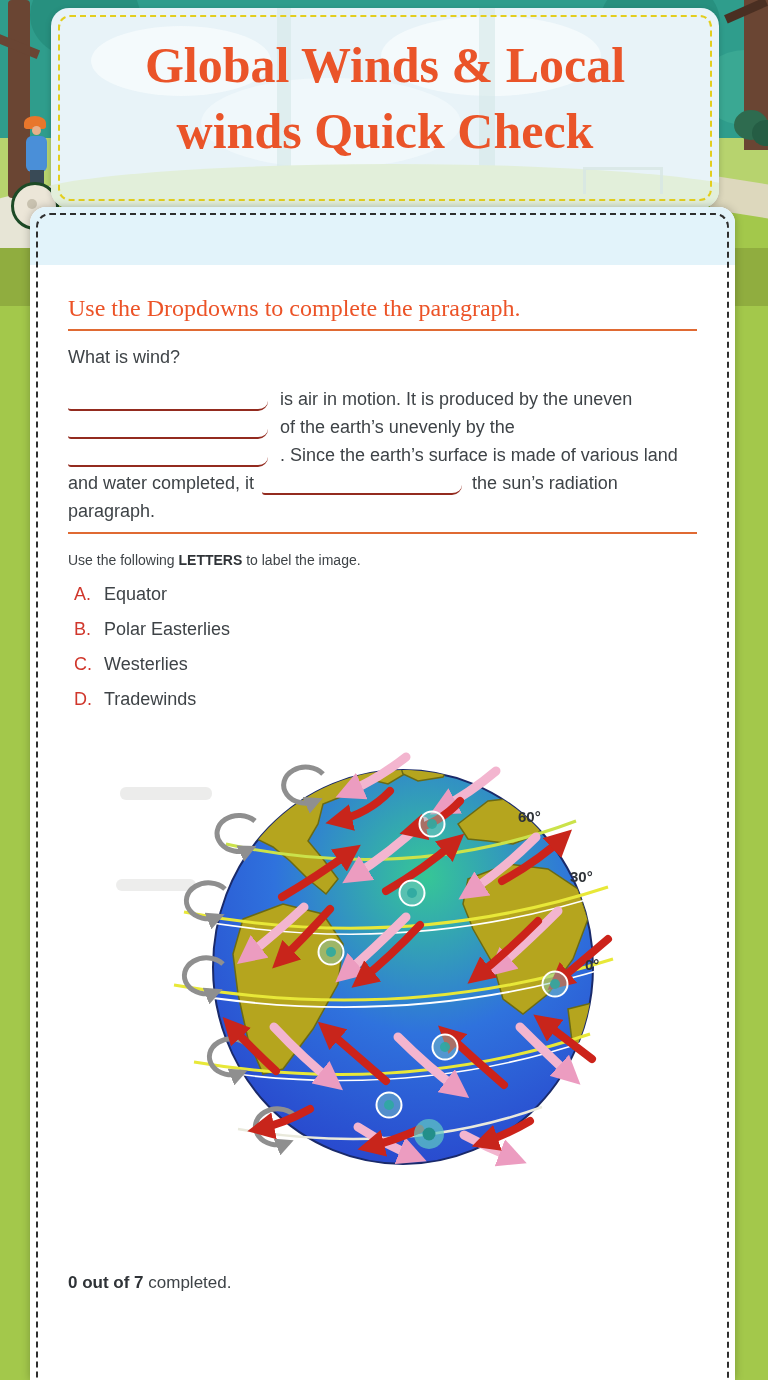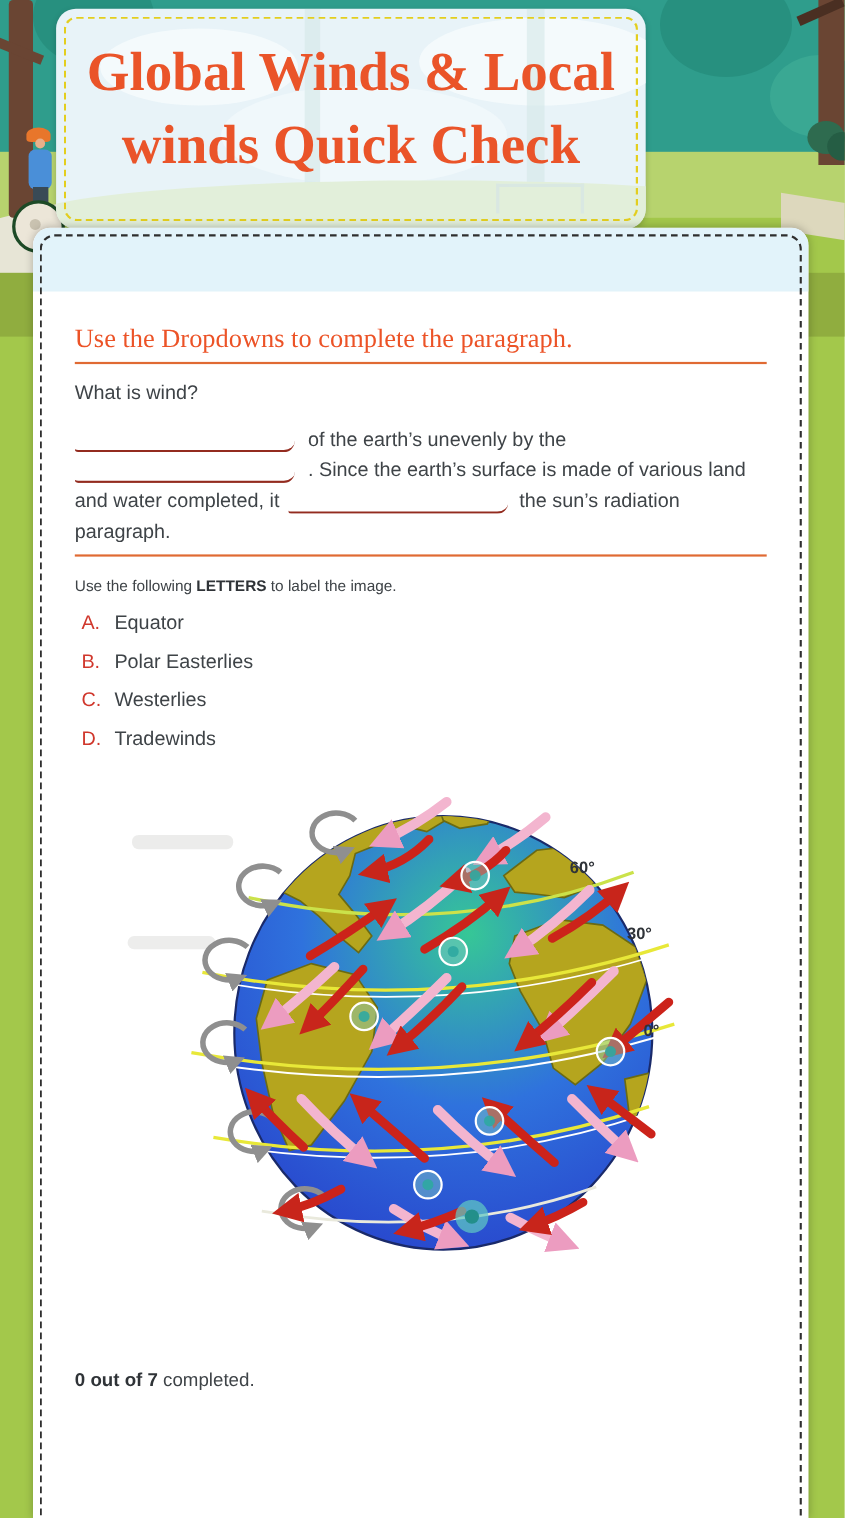--- a/index.html
+++ b/index.html
@@ -27,21 +27,21 @@
   .bush2{left:752px;top:120px;width:28px;height:26px;background:#255d44;border-radius:50%;}
   .cap{left:24px;top:116px;width:22px;height:13px;background:#e8762b;border-radius:50% 50% 20% 20%;}
   .head{left:32px;top:126px;width:9px;height:9px;background:#e8b08a;border-radius:50%;}
   .torso{left:26px;top:136px;width:21px;height:36px;background:#4a8fd8;border-radius:6px;}
   .legs{left:30px;top:170px;width:14px;height:24px;background:#394a56;}
   .wheel{left:11px;top:182px;width:42px;height:42px;border:3px solid #1d4a26;
          background:#ece6d8;border-radius:50%;}
   .hub{left:27px;top:199px;width:10px;height:10px;background:#c9c2b0;border-radius:50%;}
 
   
-  .title-card{position:absolute;left:51px;top:8px;width:536px;height:200px;
+  .title-card{position:absolute;left:51px;top:8px;width:668px;height:200px;
               background:#e8f3f8;border-radius:18px;overflow:hidden;
               box-shadow:0 2px 6px rgba(0,0,0,.18);}
   .title-card .deco{position:absolute;}
   .cloud{background:#f6fbfd;border-radius:50%;opacity:.8;}
   .c1{left:40px;top:18px;width:180px;height:70px;}
   .c2{left:330px;top:8px;width:220px;height:80px;}
   .c3{left:150px;top:70px;width:260px;height:90px;opacity:.55;}
   .hill{left:-30px;bottom:-26px;width:740px;height:70px;background:#e2efda;border-radius:50%;}
   .silh{background:#d4e7e8;opacity:.6;}
   .t1{left:226px;top:0;width:14px;height:200px;}
@@ -129,20 +129,23 @@
     <div class="sheet-dash"></div>
 
     <div class="content">
 
       <h2 class="h2-1">Use the Dropdowns to complete the paragraph.</h2>
       <hr class="rule">
       <p class="question">What is wind?</p>
 
       <div class="para">
         <div class="pline">
+          <span class="blank"></span><span>is air in motion. It is produced by the uneven</span>
+        </div>
+        <div class="pline">
           <span class="blank"></span><span>of the earth’s unevenly by the</span>
         </div>
         <div class="pline">
           <span class="blank"></span><span>. Since the earth’s surface is made of various land</span>
         </div>
         <div class="pline">
           <span>and water completed, it</span><span class="blank mid"></span><span>the sun’s radiation</span>
         </div>
         <div class="pline">
           <span>paragraph.</span>

